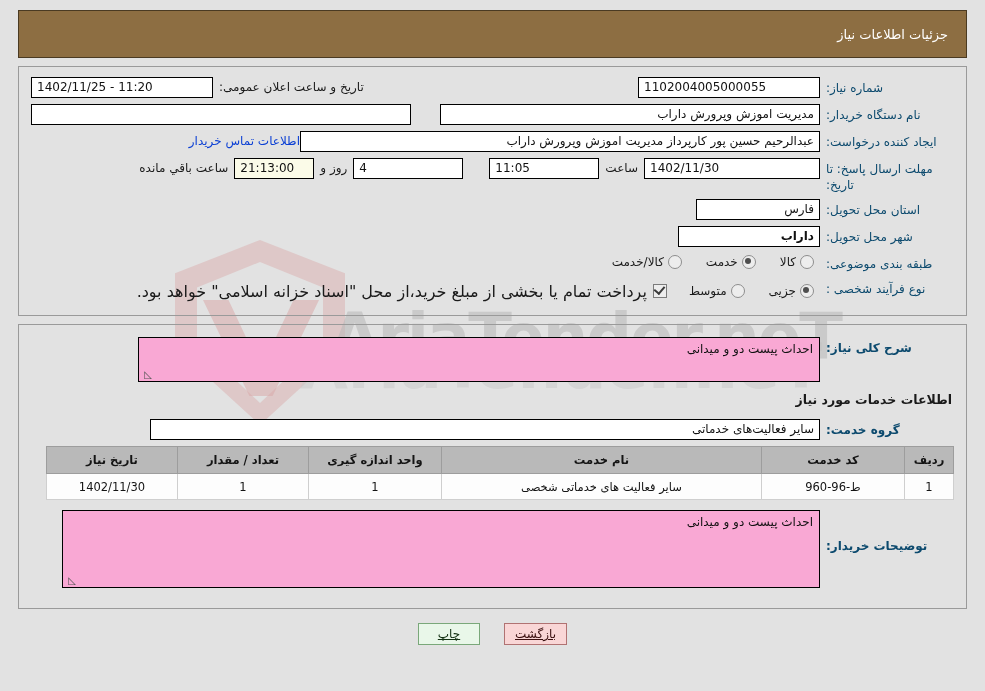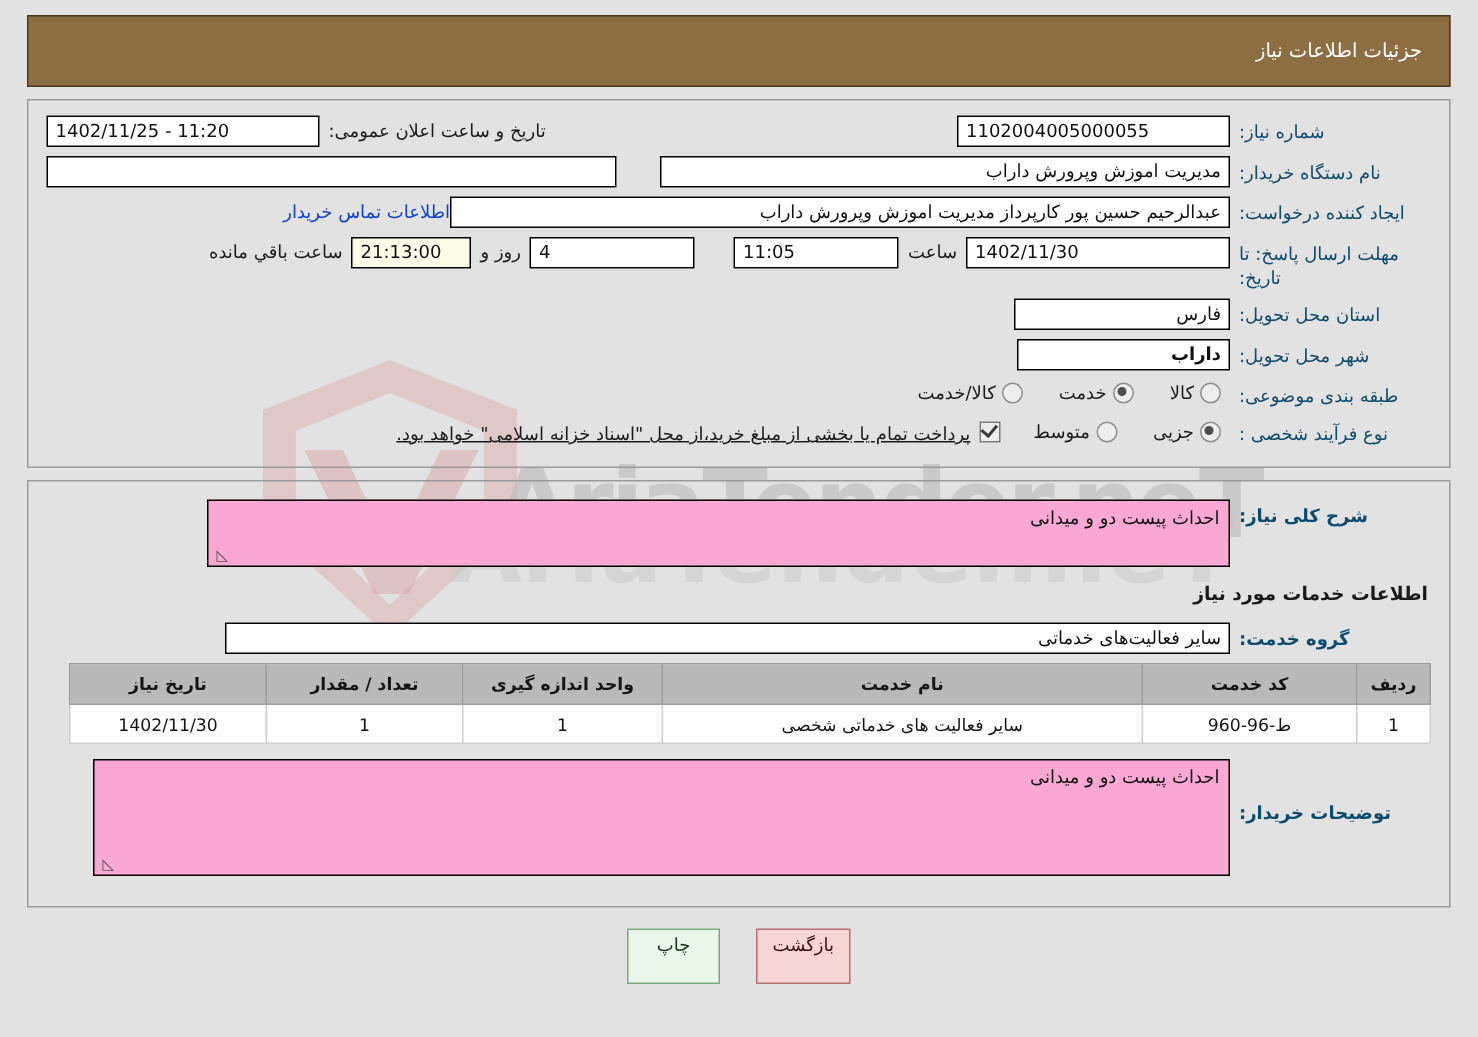--- a/index.html
+++ b/index.html
@@ -90,21 +90,21 @@
   .link{color:#0b3fd4;font-size:12px;padding-top:3px;cursor:pointer;}
 
   
   .w-need{width:182px;}
   .w-org{width:380px;}
   .w-creator{width:520px;}
   .w-date{width:176px;}
   .w-time{width:110px;}
   .w-days{width:110px;}
   .w-count{width:80px;}
-  .w-prov{width:144px;}
+  .w-prov{width:124px;}
   .w-city{width:142px;font-weight:bold;}
   .w-pub{width:182px;}
   .w-empty{width:380px;}
 
   
   .radio{
     display:inline-block;width:12px;height:12px;border-radius:50%;
     border:1px solid #8d8d8d;background:#ededed;
     vertical-align:-2px;margin:0 6px 0 4px;position:relative;
   }
@@ -117,21 +117,21 @@
   .chk{
     display:inline-block;width:12px;height:12px;
     border:1px solid #7b7b7b;background:#ededed;
     vertical-align:-2px;margin:0 4px 0 6px;position:relative;
   }
   .chk.on::after{
     content:"";position:absolute;left:2px;top:-1px;width:5px;height:8px;
     border-right:2px solid #3a3a3a;border-bottom:2px solid #3a3a3a;
     transform:rotate(40deg);
   }
-  .note{font-size:12px;padding-top:2px;text-decoration:underline;}
+  .note{font-size:16px;padding-top:2px;}
 
   
   .ta{
     background:#f9a8d4;border:1px solid #000000;
     box-sizing:border-box;position:relative;
     font-size:12px;padding:4px 6px;text-align:right;
     color:#111;overflow:hidden;
   }
   .ta .grip{
     position:absolute;left:3px;bottom:1px;width:10px;height:10px;
@@ -157,23 +157,23 @@
     font-size:11.5px;height:25px;padding:0 6px;text-align:center;color:#141414;
   }
 
   
   .btnbar{
     position:relative;z-index:2;
     display:flex;justify-content:center;align-items:center;
     gap:24px;margin-top:14px;
   }
   .btn{
-    min-width:62px;height:37px;line-height:20px;text-align:center;
+    min-width:62px;height:22px;line-height:20px;text-align:center;
     font-size:12px;border:1px solid #8a8a8a;cursor:pointer;
-    padding:0 10px;box-sizing:border-box;
+    padding:0 10px;box-sizing:border-box;text-decoration:underline;
   }
   .btn-print{background:#e9f7e9;border-color:#7aa87a;color:#123012;}
   .btn-back{background:#f9d6d6;border-color:#b07272;color:#3a1010;}
 </style>
 </head>
 <body>
 
 <div class="watermark">
   <div class="wm-shield"></div>
   <div class="wm-v"></div>

